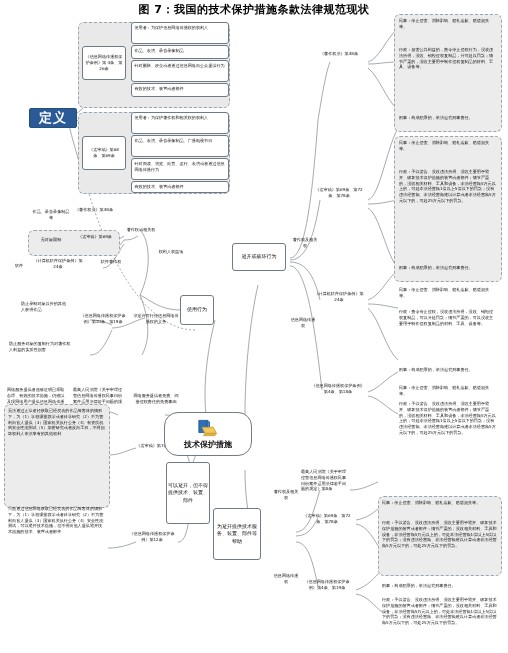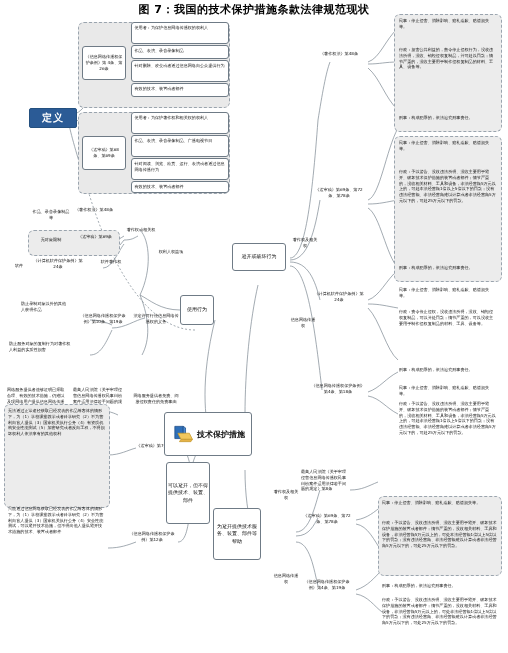--- a/index.html
+++ b/index.html
@@ -29,32 +29,32 @@
   
   .panel{
     position:absolute;box-sizing:border-box;
     border:1px dashed #9aa4ae;border-radius:6px;background:#e9e9e9;
   }
   .panel.light{background:#ececec;}
 
   
   .root{
     position:absolute;box-sizing:border-box;
-    border:1px solid #6f7b86;border-radius:3px;background:#fff;
-    display:flex;align-items:center;justify-content:center;
+    border:1px solid #6f7b86;border-radius:14px;background:#fff;
+    display:flex;flex-direction:column;align-items:center;justify-content:center;
     font-size:8px;font-weight:bold;color:#111;
   }
   .bookicon{width:26px;height:20px;position:relative;margin-bottom:1px;}
 
   
   .def{
     position:absolute;box-sizing:border-box;background:#2b5b96;
     border:1px solid #24507f;border-radius:2px;color:#fff;
     display:flex;align-items:center;justify-content:center;
-    font-size:10px;font-weight:bold;letter-spacing:1px;
+    font-size:13px;font-weight:bold;letter-spacing:1px;
   }
 
   
   .branch{
     position:absolute;box-sizing:border-box;background:#fff;
     border:1px solid #6f7b86;border-radius:3px;
     display:flex;align-items:center;justify-content:center;text-align:center;
     font-size:5px;line-height:1.45;color:#111;padding:1px;
   }
 </style>

